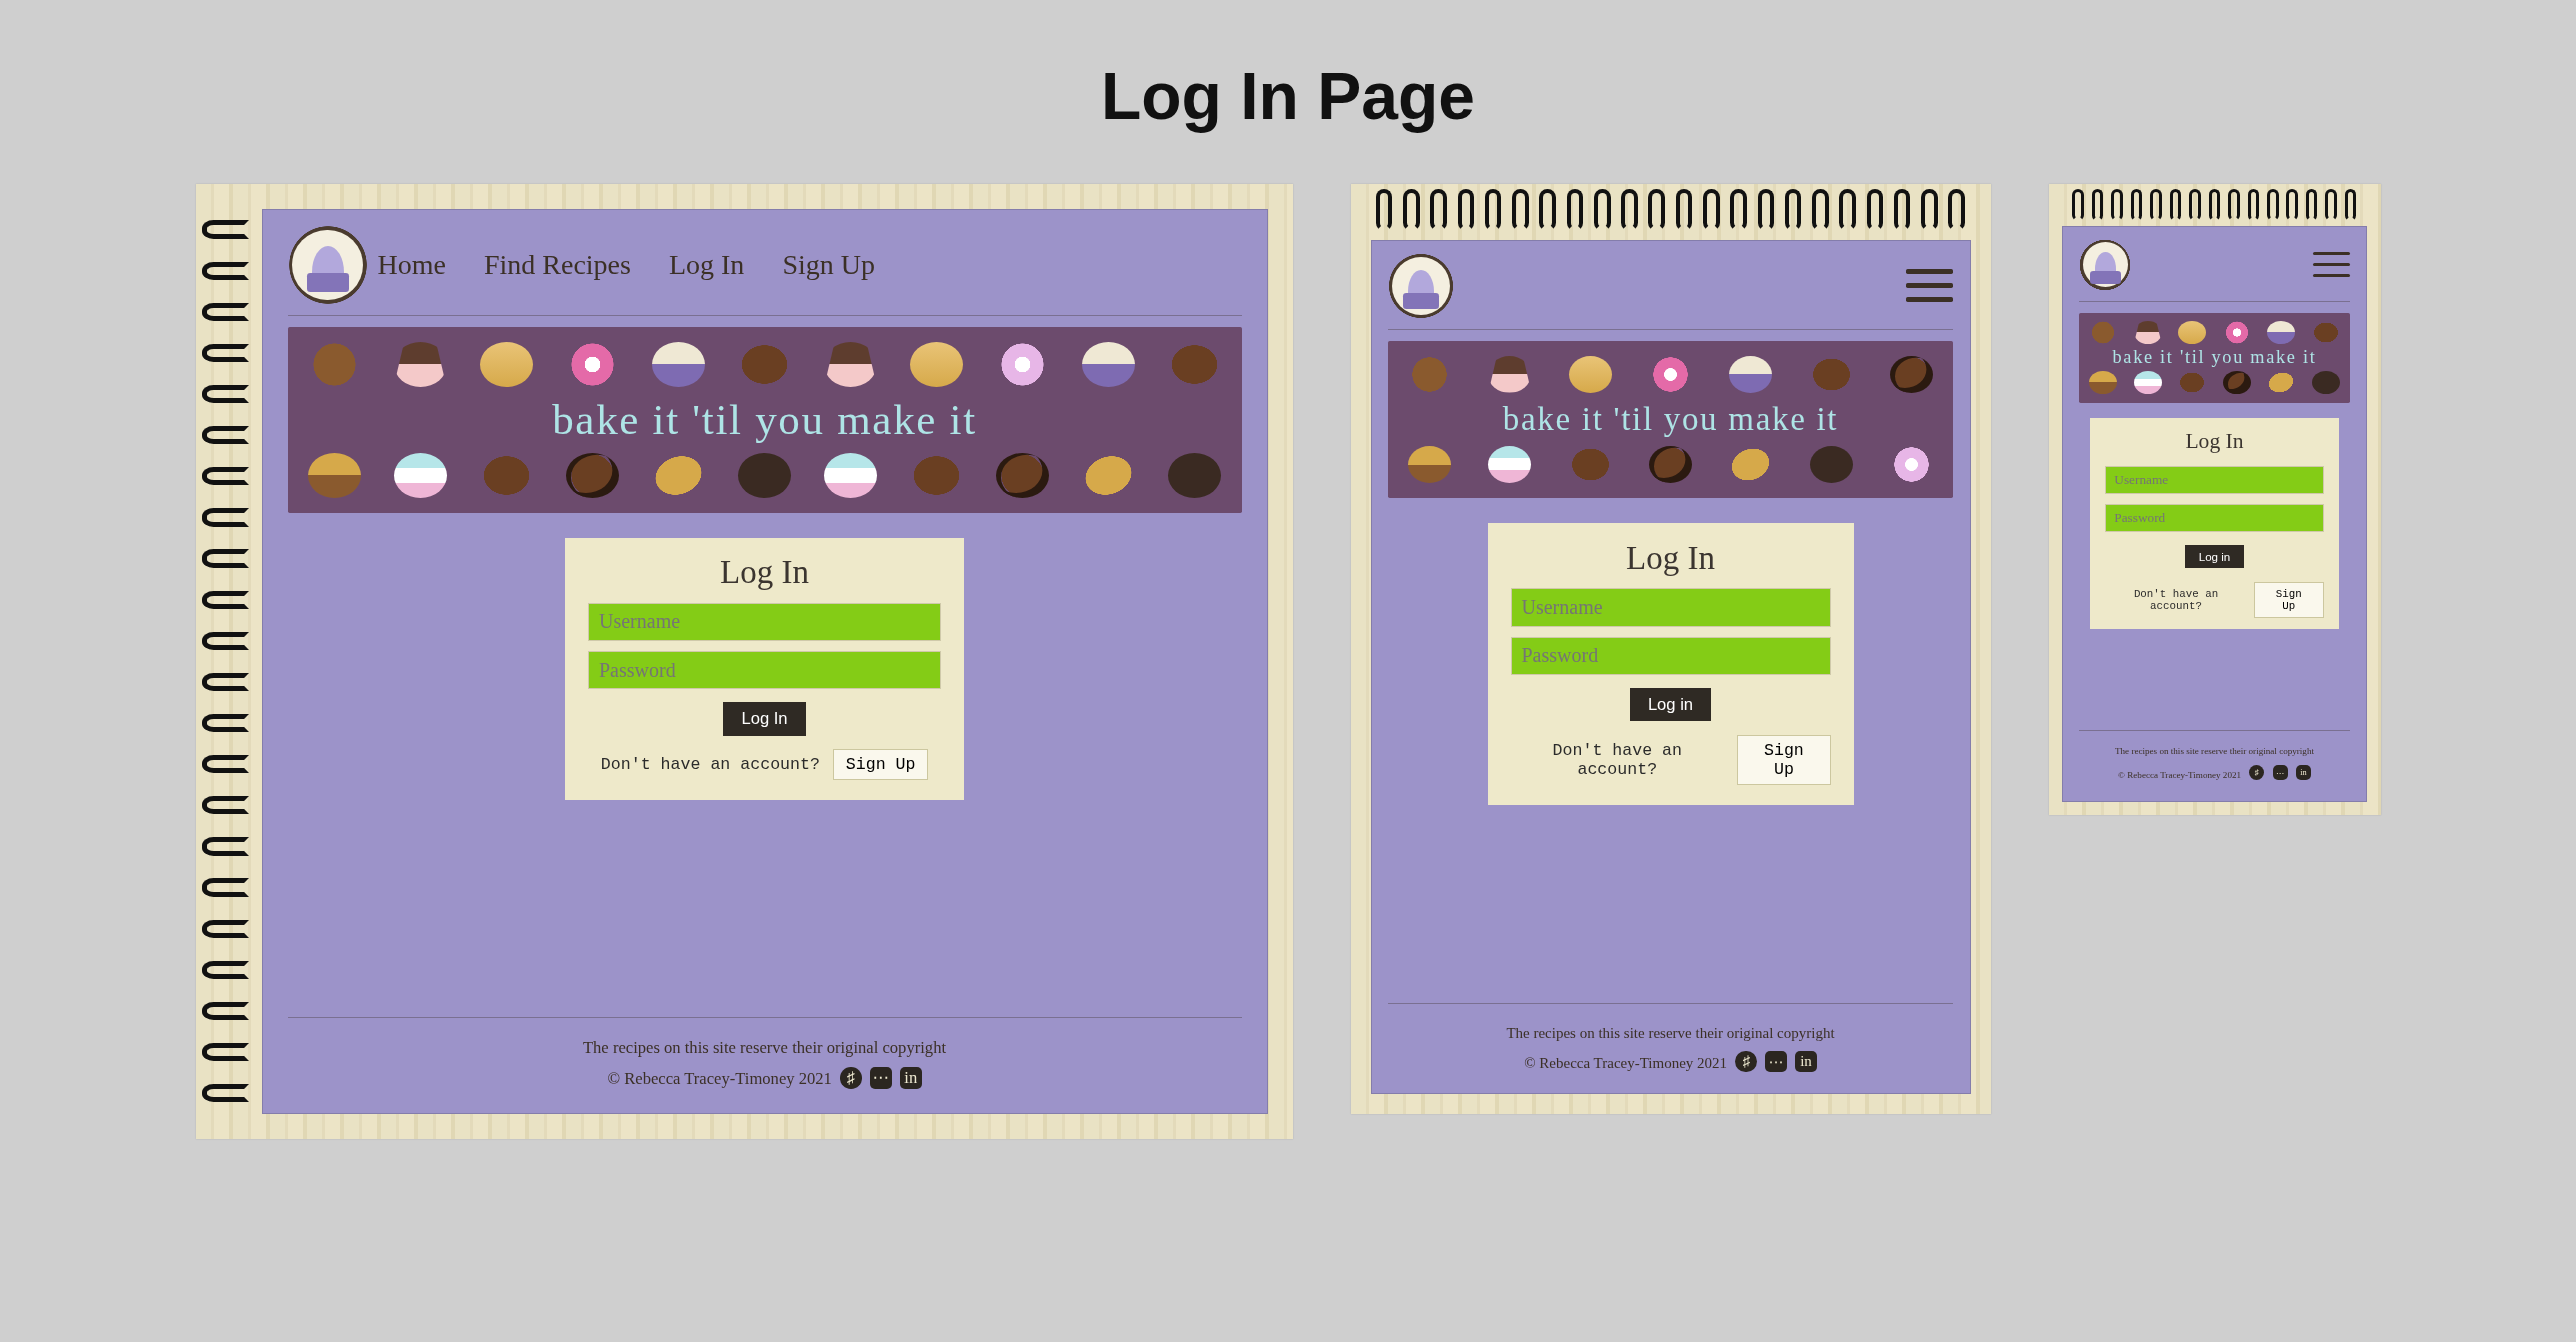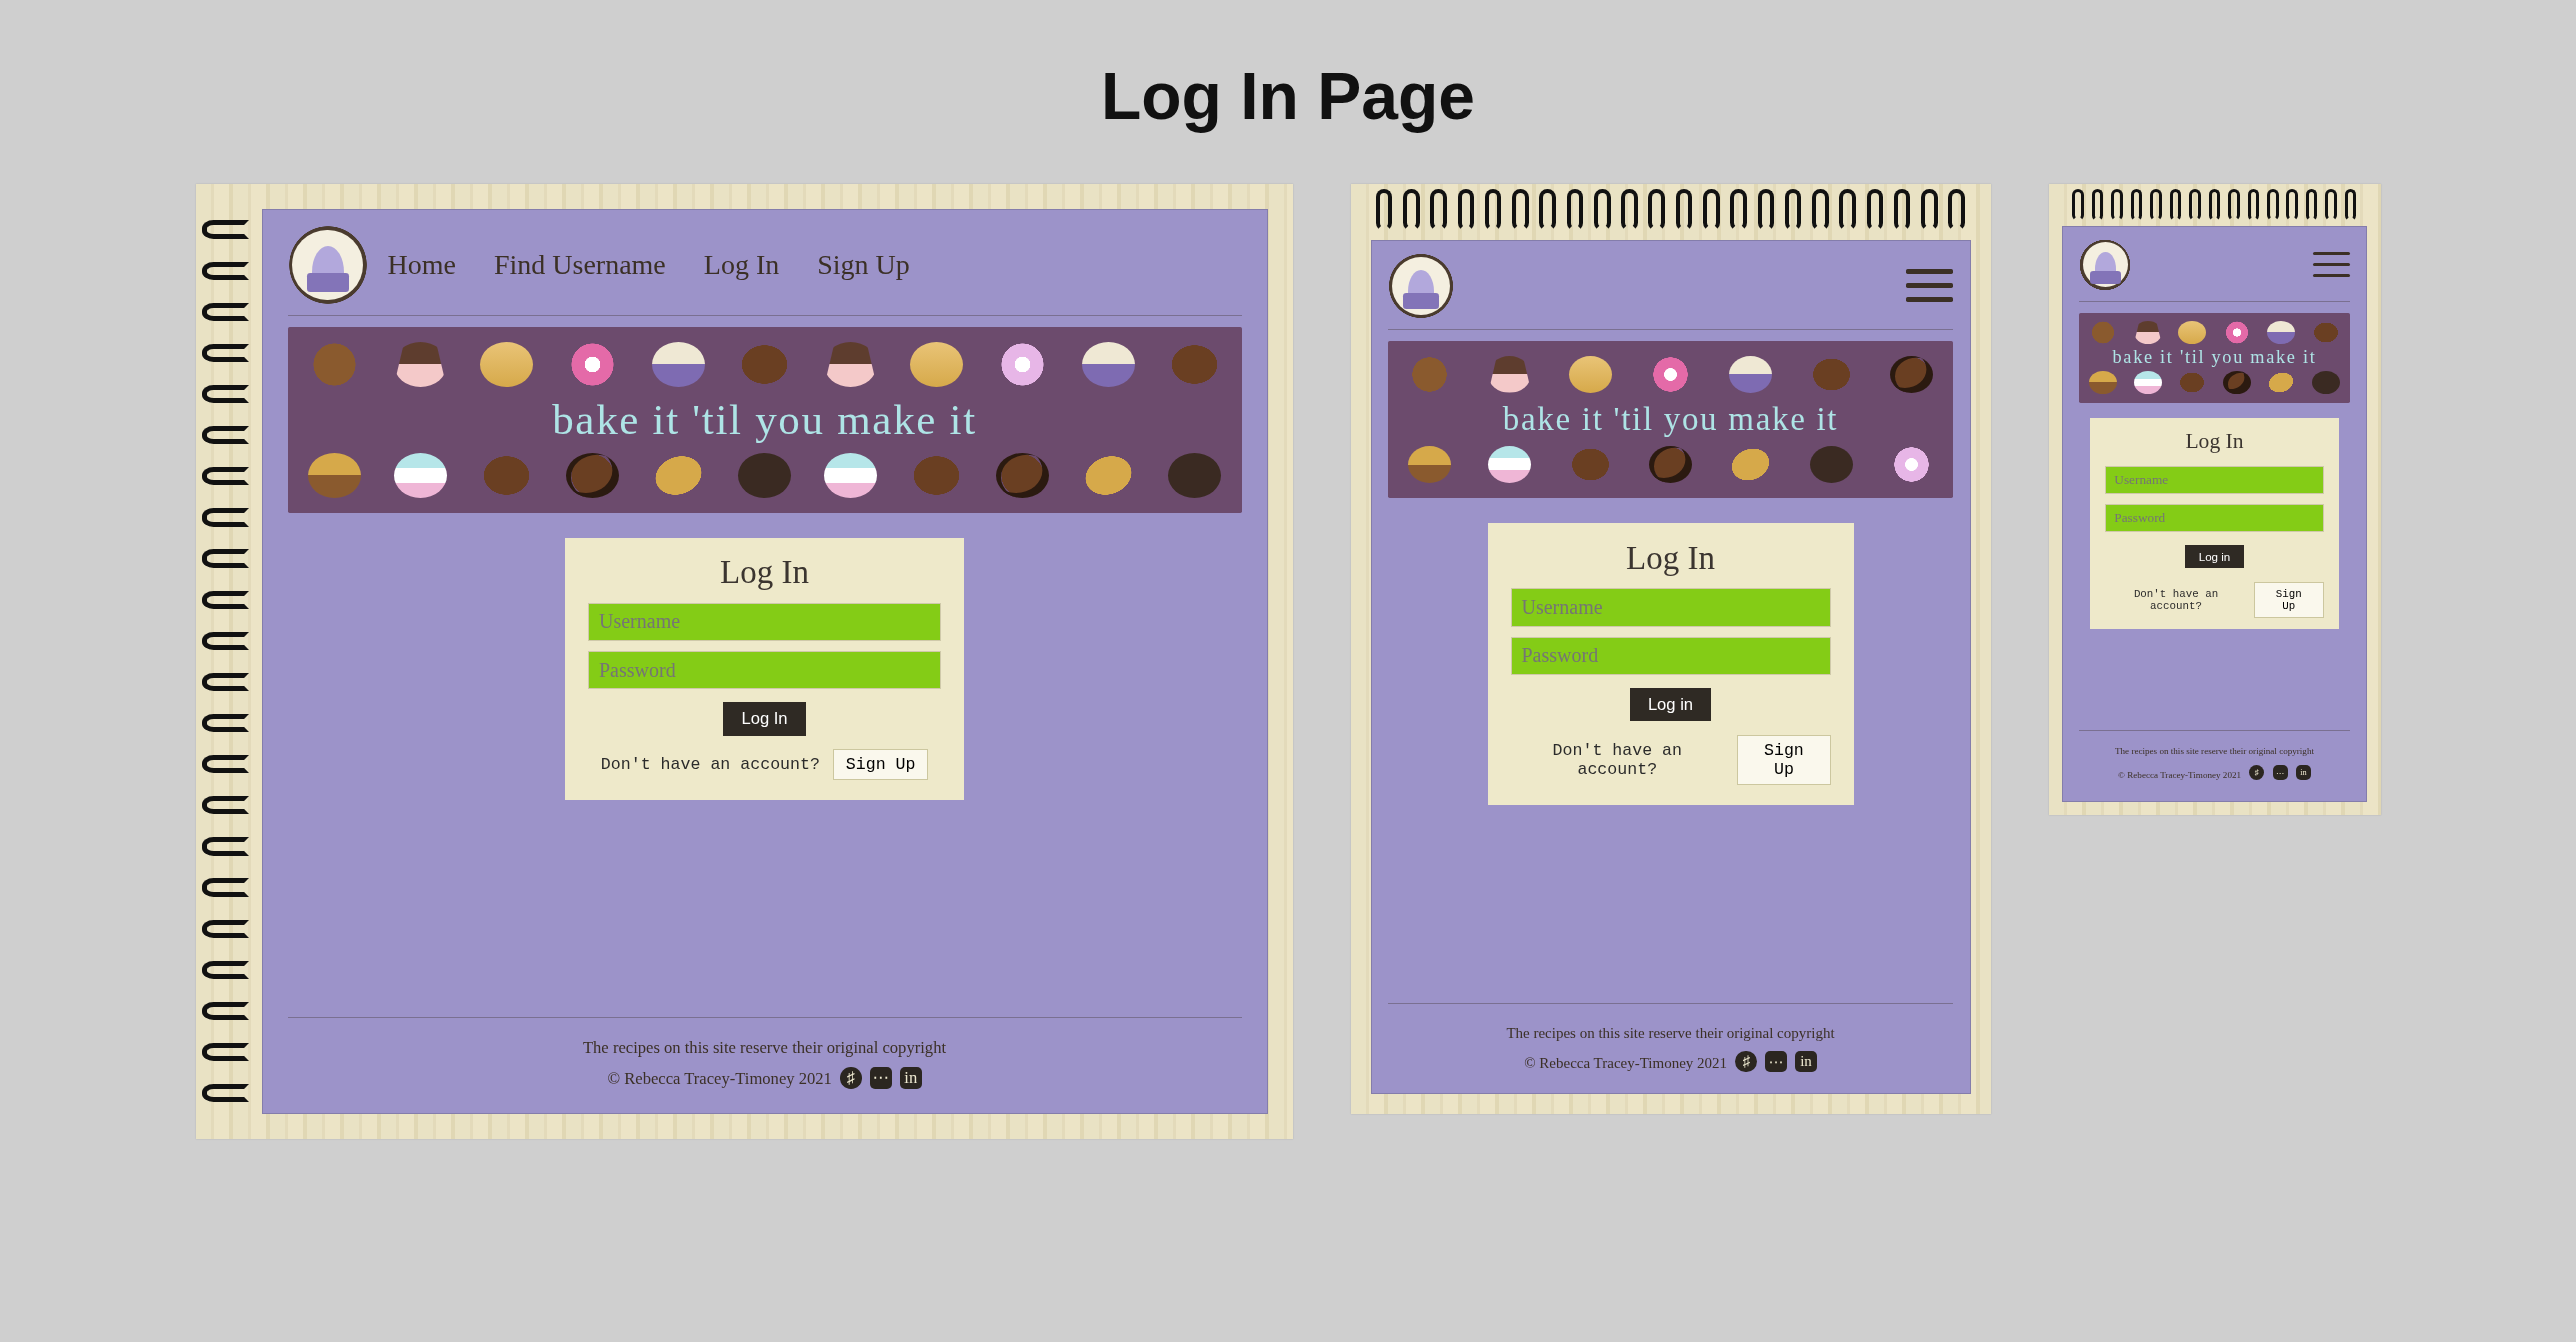--- a/index.html
+++ b/index.html
@@ -70,21 +70,21 @@
     width: 100%; height: 100%;
     border: 0.8px solid rgba(0,0,0,.15);
     display: flex; flex-direction: column;
     position: relative;
     padding: 15px 25px;
   }
   .tablet .page, .mobile .page { padding: 11.6px 16.6px; }
 
   
   .navbar {
-    display: flex; align-items: center; gap: 20px;
+    display: flex; align-items: center; gap: 10px;
     border-bottom: 1.7px solid rgba(60,50,40,.35);
     padding-bottom: 10px;
   }
   .logo {
     width: 80px; height: 80px; flex:none;
     position: relative;
   }
   .tablet .logo { width:66px; height:66px;}
   .mobile .logo { width:52px; height:52px;}
   .logo .scallop {
@@ -243,21 +243,21 @@
         <div class="ring"></div>
     </div>
     <div class="page">
       <div class="navbar">
         <div class="logo">
           <div class="scallop"></div>
             <div class="cupcake"></div>
         </div>
         <div class="navlinks">
           <span>Home</span>
-          <span>Find Username</span>
+          <span>Find Recipes</span>
           <span>Log In</span>
           <span>Sign Up</span>
         </div>
       </div>
 
       <div class="banner">
         <div class="row">
           <span class="pastry pretzel"></span>
           <span class="pastry cake"></span>
           <span class="pastry bread"></span>

